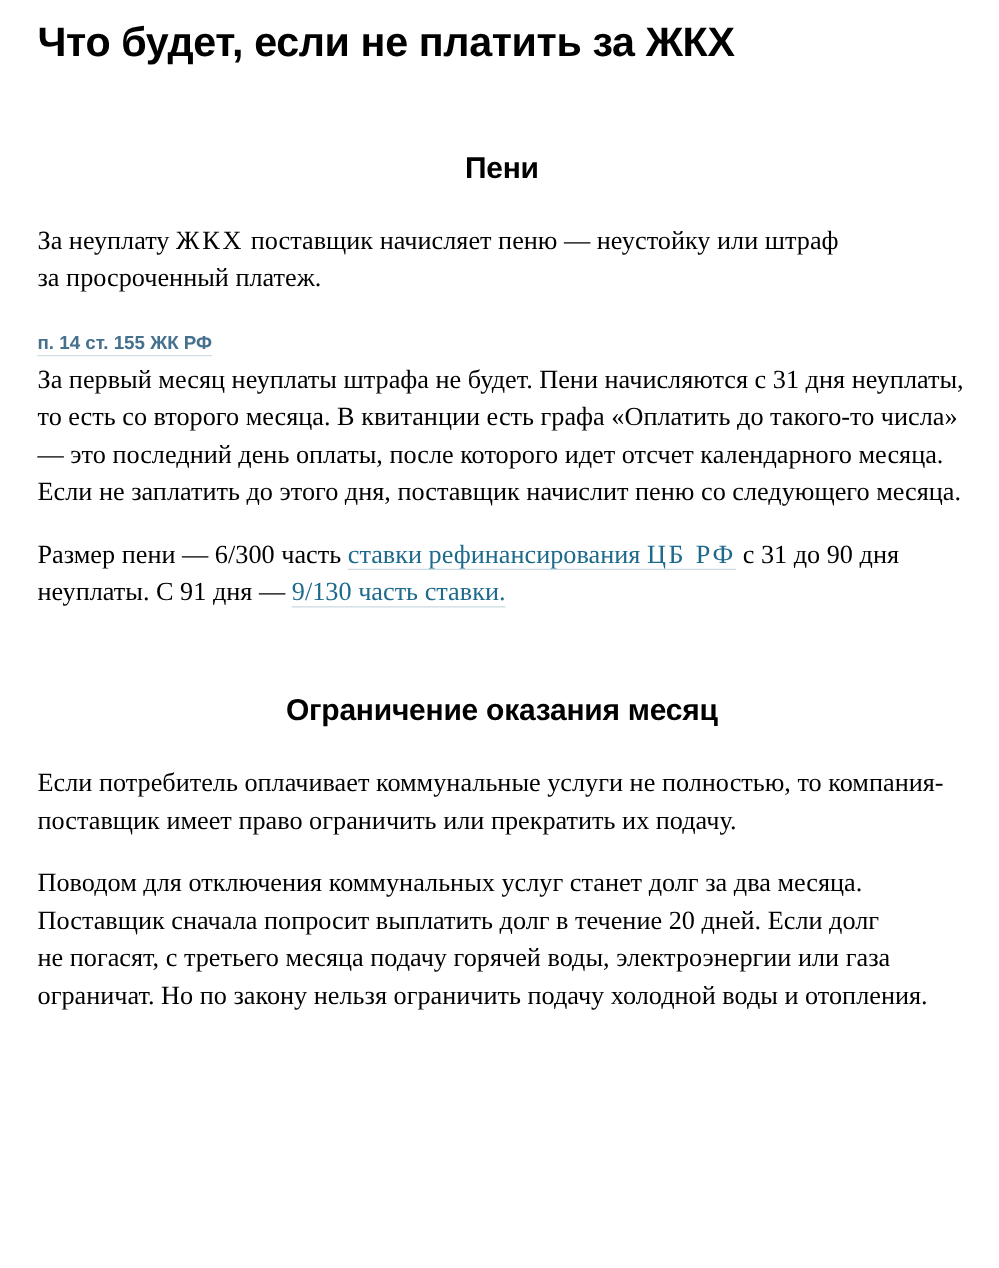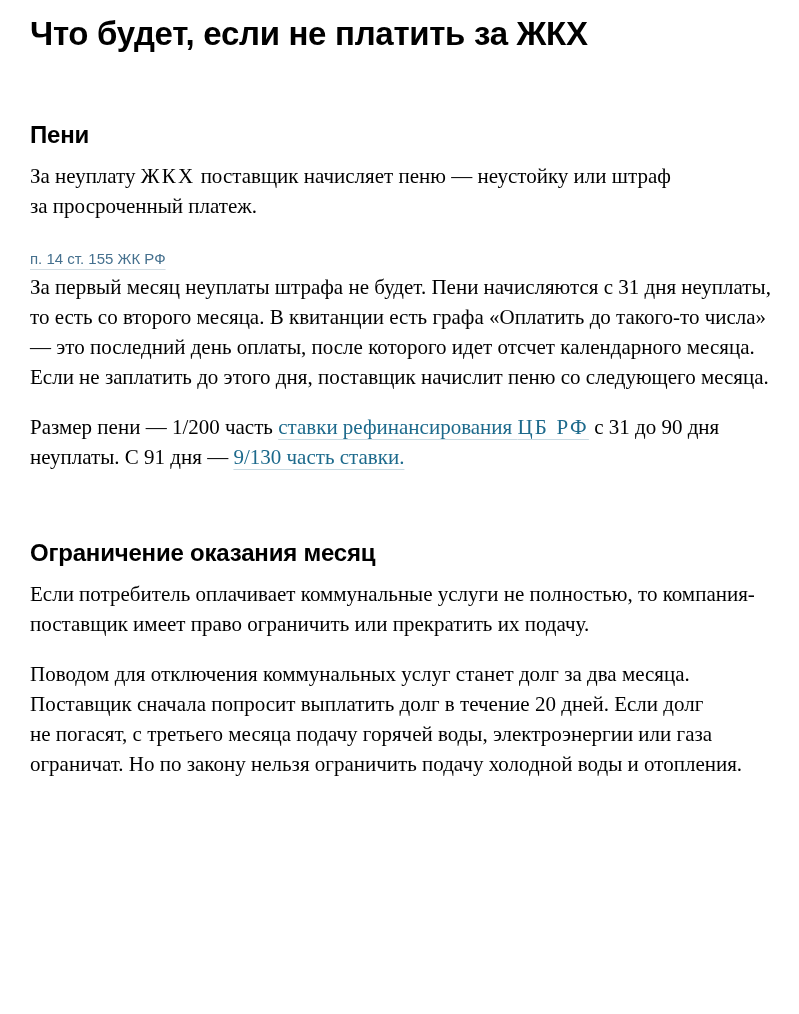--- a/index.html
+++ b/index.html
@@ -29,65 +29,67 @@
   }
   .section { margin-top: 66px; }
   h2.section-heading {
     font-family: "Liberation Sans", "DejaVu Sans", sans-serif;
     font-weight: 700;
     font-size: 24px;
     line-height: 29px;
     letter-spacing: -0.2px;
     margin: 0;
     color: #000000;
+    text-align: center;
   }
   p.para {
     font-family: "Liberation Serif", "DejaVu Serif", serif;
     font-size: 21px;
     line-height: 30px;
     margin: 20px 0 0 0;
     max-width: 743px;
     color: #000000;
   }
-  h2.section-heading + p.para { margin-top: 12px; }
+  h2.section-heading + p.para { margin-top: 28px; }
   .ref-wrap { margin-top: 26px; }
   .ref-wrap + p.para { margin-top: 2px; }
   .abbr { letter-spacing: 2.2px; }
   a.text-link {
     color: #1d6a8c;
     text-decoration-color: #c9dae2;
     text-decoration-thickness: 1px;
     text-underline-offset: 5px;
   }
   a.ref-link {
     display: inline;
     font-family: "Liberation Sans", "DejaVu Sans", sans-serif;
     font-size: 15px;
     line-height: 23px;
     color: #45708e;
     text-decoration: underline;
     text-decoration-color: #d3dde3;
     text-decoration-thickness: 1px;
     text-underline-offset: 5px;
+    font-weight: bold;
   }
   .ref-wrap { max-width: 250px; }
 </style>
 </head>
 <body>
 
 <div class="page">
   <h1 class="article-title">Что будет, если не платить за ЖКХ</h1>
 
   <main>
       <section class="section">
         <h2 class="section-heading">Пени</h2>
         <p class="para"><span>За неуплату </span><span class="abbr">ЖКХ</span><span> поставщик начисляет пеню — неустойку или штраф за&nbsp;просроченный платеж.</span></p>
         <div class="ref-wrap"><a href="#" class="ref-link">п. 14 ст. 155 ЖК РФ</a></div>
         <p class="para"><span>За первый месяц неуплаты штрафа не&nbsp;будет. Пени начисляются с&nbsp;31 дня неуплаты, то&nbsp;есть со&nbsp;второго месяца. В&nbsp;квитанции есть графа «Оплатить до&nbsp;такого-то числа» — это последний день оплаты, после которого идет отсчет календарного месяца. Если не&nbsp;заплатить до&nbsp;этого дня, поставщик начислит пеню со&nbsp;следующего месяца.</span></p>
-        <p class="para"><span>Размер пени — 1/200 часть </span><a href="#" class="text-link"><span>ставки рефинансирования </span><span class="abbr">ЦБ&nbsp;РФ</span></a><span> с&nbsp;31 до&nbsp;90 дня неуплаты. С&nbsp;91 дня — </span><a href="#" class="text-link"><span>9/130 часть ставки.</span></a></p>
+        <p class="para"><span>Размер пени — 6/300 часть </span><a href="#" class="text-link"><span>ставки рефинансирования </span><span class="abbr">ЦБ&nbsp;РФ</span></a><span> с&nbsp;31 до&nbsp;90 дня неуплаты. С&nbsp;91 дня — </span><a href="#" class="text-link"><span>9/130 часть ставки.</span></a></p>
       </section>
       <section class="section">
         <h2 class="section-heading">Ограничение оказания месяц</h2>
         <p class="para"><span>Если потребитель оплачивает коммунальные услуги не&nbsp;полностью, то&nbsp;компания-поставщик имеет право ограничить или прекратить их&nbsp;подачу.</span></p>
         <p class="para"><span>Поводом для отключения коммунальных услуг станет долг за&nbsp;два месяца. Поставщик сначала попросит выплатить долг в&nbsp;течение 20&nbsp;дней. Если долг не&nbsp;погасят, с&nbsp;третьего месяца подачу горячей воды, электроэнергии или газа ограничат. Но&nbsp;по&nbsp;закону нельзя ограничить подачу холодной воды и&nbsp;отопления.</span></p>
       </section>
     </main>
 </div>
 
 </body></html>

